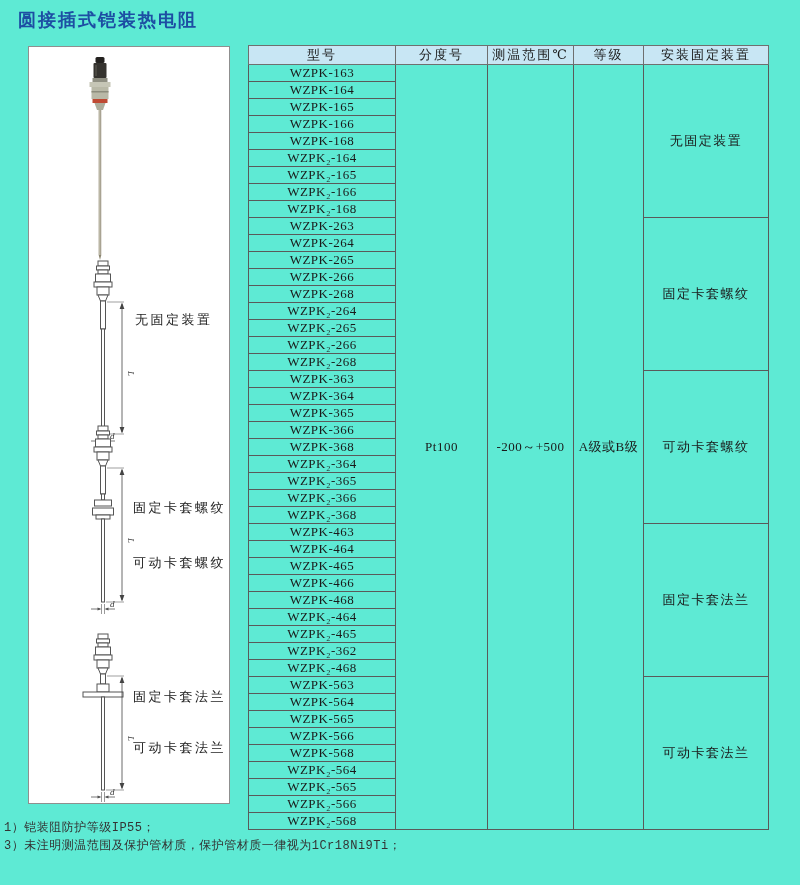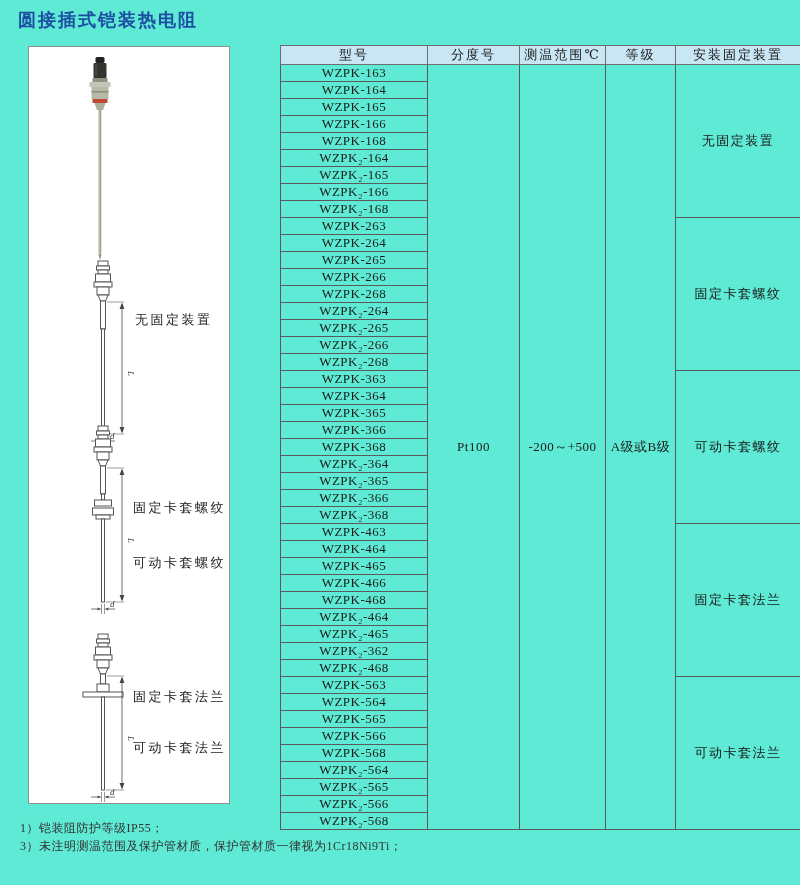--- a/index.html
+++ b/index.html
@@ -13,32 +13,32 @@
 
   
   #panel { position:absolute; left:28px; top:46px; width:202px; height:758px;
     border:1px solid #8f8f8f; background:#ffffff; }
   .diagram { position:absolute; }
   .dlabel { position:absolute; font-size:13px; color:#222; letter-spacing:2.5px;
     white-space:nowrap; }
 
   
   #spec-table { position:absolute; left:248px; top:45px; width:520px; height:759px;
-    border-collapse:collapse; table-layout:fixed;margin-left:32px; }
+    border-collapse:collapse; table-layout:fixed; }
   #spec-table th, #spec-table td { border:1px solid #5a5a5a; text-align:center;
     vertical-align:middle; font-size:13px; color:#1a1a1a; overflow:hidden; }
   #spec-table thead tr { height:19px; }
   #spec-table th { background:#c8e6f4; font-weight:normal; letter-spacing:2px;
     border-color:#6f6f6f; }
   .model-cell { font-size:13px; letter-spacing:0.5px; }
   .merge-cell { letter-spacing:0.5px; }
   .mount-cell { letter-spacing:1.5px; }
 
   
-  #notes { position:absolute; left:20px; top:820px; width:760px; }
+  #notes { position:absolute; left:4px; top:820px; width:760px;font-family:Liberation Mono, monospace; }
   .note { font-size:12px; color:#333; line-height:17.5px; letter-spacing:0.5px; }
 
   svg { display:block; }
 </style>
 </head>
 <body>
 
 <div id="page">
 
   <div id="title">圆接插式铠装热电阻</div>

